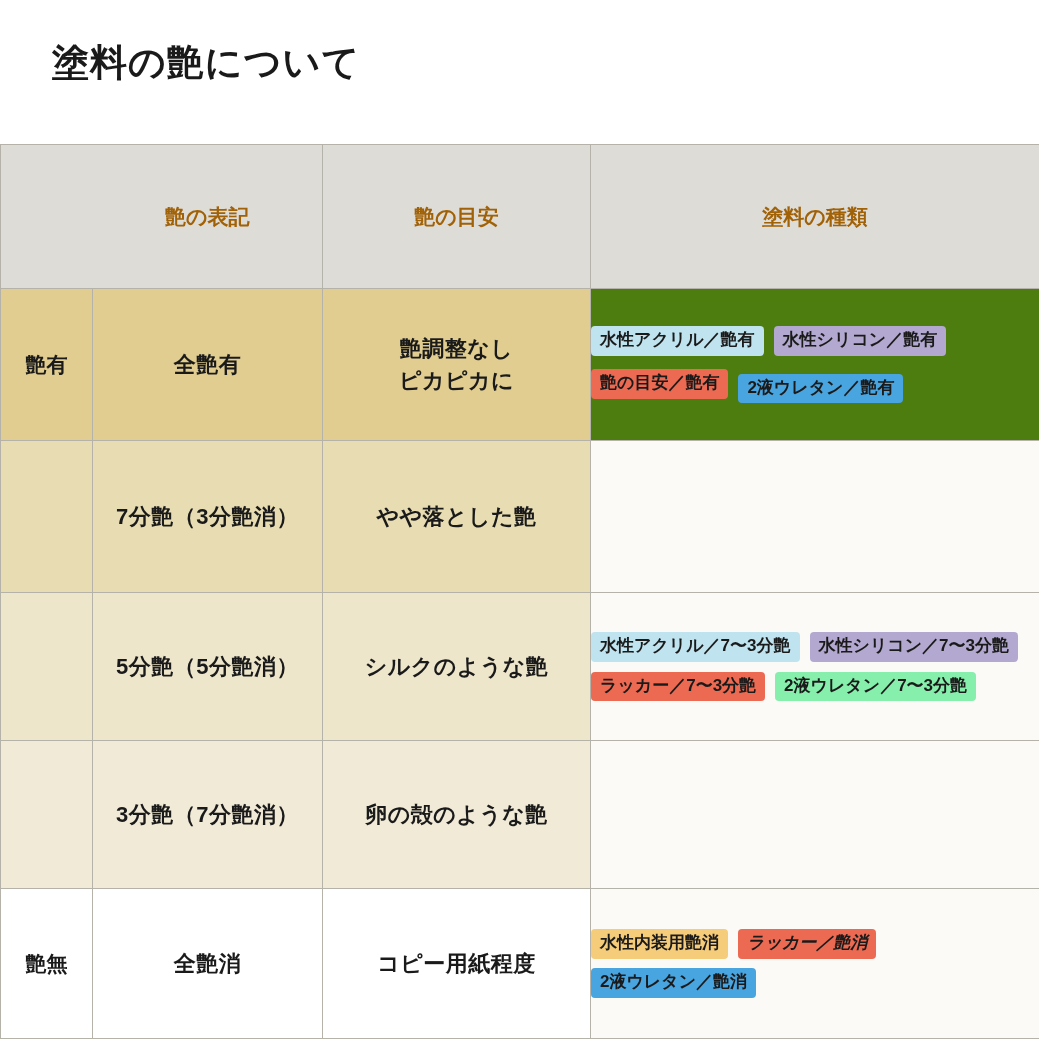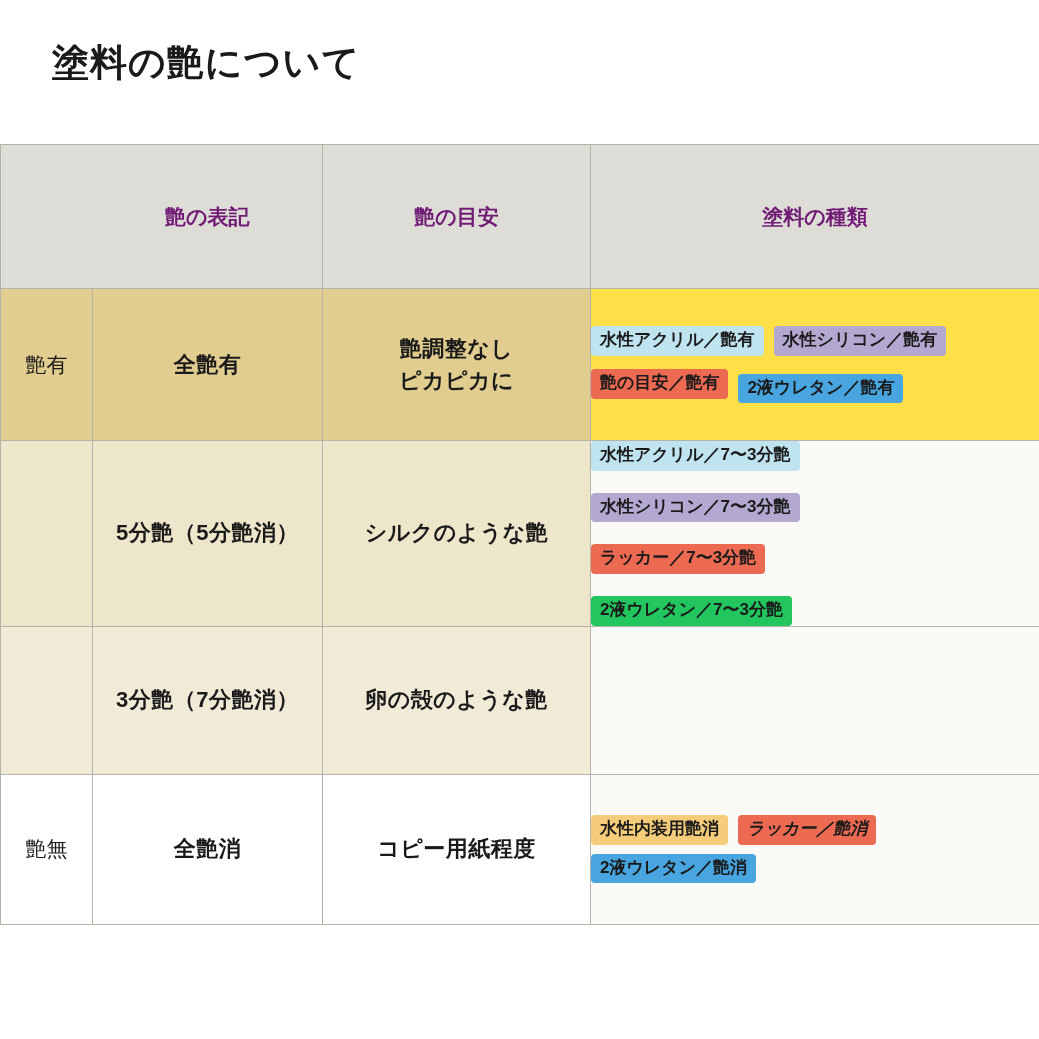--- a/index.html
+++ b/index.html
@@ -47,33 +47,33 @@
   col.c-name   { width: 230px; }
   col.c-guide  { width: 268px; }
   col.c-types  { width: 449px; }
 
   thead th {
     background: #dedcd7;
     height: 144px;
     font-size: 21px;
     font-weight: bold;
     text-align: center;
-    color: #701a75;
+    color: #a16207;
   }
   thead th.head-mark {
     border-right: none;
   }
   thead th.head-name {
     border-left: none;
   }
 
   td.mark-cell {
     text-align: center;
     font-size: 21px;
-    font-weight: normal;
+    font-weight: bold;
   }
   td.name-cell {
     text-align: center;
     font-size: 22px;
     font-weight: bold;
     letter-spacing: 0.5px;
   }
   td.guide-cell {
     text-align: center;
     font-size: 22px;
@@ -91,32 +91,32 @@
   .row-2 td { background: #e8ddb2; height: 152px; }
   .row-3 td { background: #eee6cb; height: 148px; }
   .row-4 td { background: #f0ead7; height: 148px; }
   .row-5 td { background: #ffffff; height: 150px; }
 
   .row-1 td.types-cell,
   .row-2 td.types-cell,
   .row-3 td.types-cell,
   .row-4 td.types-cell,
   .row-5 td.types-cell { background: #fbfaf6; }
-  .row-1 td.types-cell { background: #fde047; }
+  .row-1 td.types-cell { background: #4d7c0f; }
 
   .tag-wrap {
     display: flex;
     flex-wrap: wrap;
     gap: 9px 10px;
     align-items: center;
   }
   .tag-wrap.col {
-    flex-direction: column;
+    flex-direction: row;
     align-items: flex-start;
-    gap: 22px;
+    gap: 10px;
   }
   .tag {
     display: inline-block;
     padding: 5px 9px 6px 9px;
     border-radius: 4px;
     font-size: 17px;
     font-weight: bold;
     white-space: nowrap;
     color: #1a1a1a;
     line-height: 1.1;
@@ -156,31 +156,37 @@
         <td class="types-cell">
           <div class="tag-wrap">
             <span class="tag" style="background: rgb(191, 227, 239);">水性アクリル／艶有</span>
             <span class="tag" style="background: rgb(179, 168, 207);">水性シリコン／艶有</span>
             <span class="tag" style="background: rgb(236, 106, 82);">艶の目安／艶有</span>
             <span class="tag" style="background: rgb(73, 165, 224); margin-top: 9px;">2液ウレタン／艶有</span>
           </div>
         </td>
       </tr>
 
+      <tr class="row-2">
+        <td class="mark-cell"></td>
+        <td class="name-cell">7分艶（3分艶消）</td>
+        <td class="guide-cell">やや落とした艶</td>
+        <td class="types-cell"></td>
+      </tr>
 
       <tr class="row-3">
         <td class="mark-cell"></td>
         <td class="name-cell">5分艶（5分艶消）</td>
         <td class="guide-cell">シルクのような艶</td>
         <td class="types-cell">
           <div class="tag-wrap col">
             <span class="tag" style="background: rgb(191, 227, 239);">水性アクリル／7〜3分艶</span>
             <span class="tag" style="background: rgb(179, 168, 207);">水性シリコン／7〜3分艶</span>
             <span class="tag" style="background: rgb(236, 106, 82);">ラッカー／7〜3分艶</span>
-            <span class="tag" style="background: #22c55e;">2液ウレタン／7〜3分艶</span>
+            <span class="tag" style="background: #86efac;">2液ウレタン／7〜3分艶</span>
           </div>
         </td>
       </tr>
 
       <tr class="row-4">
         <td class="mark-cell"></td>
         <td class="name-cell">3分艶（7分艶消）</td>
         <td class="guide-cell">卵の殻のような艶</td>
         <td class="types-cell"></td>
       </tr>

